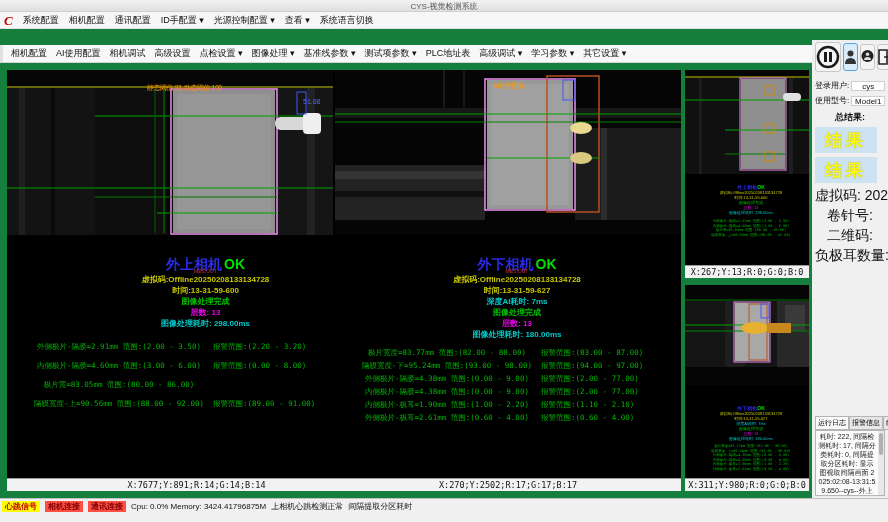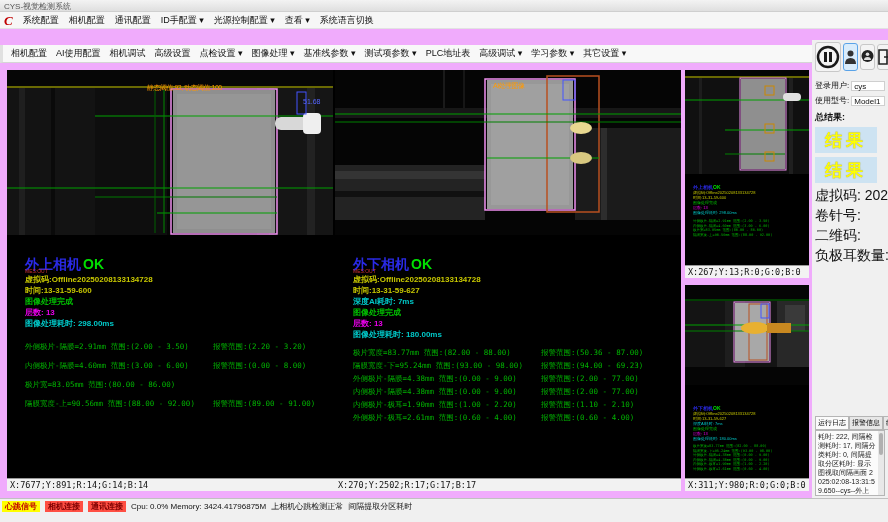--- a/index.html
+++ b/index.html
@@ -1,18 +1,18 @@
 <!DOCTYPE html>
 <html><head>
 <meta charset="utf-8">
 <style>
   * { margin:0; padding:0; box-sizing:border-box; }
   html,body { width:888px; height:522px; background:#f0f0f0; overflow:hidden;
               font-family:"Liberation Sans", sans-serif; }
-  .window { position:relative; width:888px; height:522px; background:#f0abfc; }
+  .window { position:relative; width:888px; height:522px; background:#15803d;text-align:center; }
 
   
   .titlebar { position:absolute; left:0; top:0; width:888px; height:12px;
               background:linear-gradient(#f3f3f3,#dfdfdf); border-bottom:1px solid #cfcfcf;
               font-size:8px; color:#555; padding:1px 4px; }
   .menubar { position:absolute; left:0; top:12px; width:888px; height:17px; background:#f6f6f6;
              display:flex; align-items:center; gap:10px; padding:0 4px; border-bottom:1px solid #e2e2e2; }
   .logo { color:#c00000; font-family:"Liberation Serif",serif; font-style:italic; font-weight:bold;
           font-size:13px; line-height:13px; }
   .menubar .mi { font-size:9px; color:#111; cursor:default; }
@@ -220,25 +220,25 @@
       <div class="rt-line c-yellow">虚拟码:Offline20250208133134728</div>
       <div class="rt-line c-yellow">时间:13-31-59-627</div>
       <div class="rt-line c-cyan">深度AI耗时: 7ms</div>
       <div class="rt-line c-green">图像处理完成</div>
       <div class="rt-line c-magenta">层数: 13</div>
       <div class="rt-line c-cyan">图像处理耗时: 180.00ms</div>
     </div>
     <div class="meas-block" style="margin-top:6px;">
       <div class="mrow">
           <span class="mtext">极片宽度=83.77mm 范围:(82.00 - 88.00)</span>
-          <span class="malarm">报警范围:(50.36 - 87.00)</span>
+          <span class="malarm">报警范围:(83.00 - 87.00)</span>
         </div>
       <div class="mrow">
           <span class="mtext">隔膜宽度-下=95.24mm 范围:(93.00 - 98.00)</span>
-          <span class="malarm">报警范围:(94.00 - 69.23)</span>
+          <span class="malarm">报警范围:(94.00 - 97.00)</span>
         </div>
       <div class="mrow">
           <span class="mtext">外侧极片-隔膜=4.38mm 范围:(0.00 - 9.00)</span>
           <span class="malarm">报警范围:(2.00 - 77.00)</span>
         </div>
       <div class="mrow">
           <span class="mtext">内侧极片-隔膜=4.38mm 范围:(0.00 - 9.00)</span>
           <span class="malarm">报警范围:(2.00 - 77.00)</span>
         </div>
       <div class="mrow">

